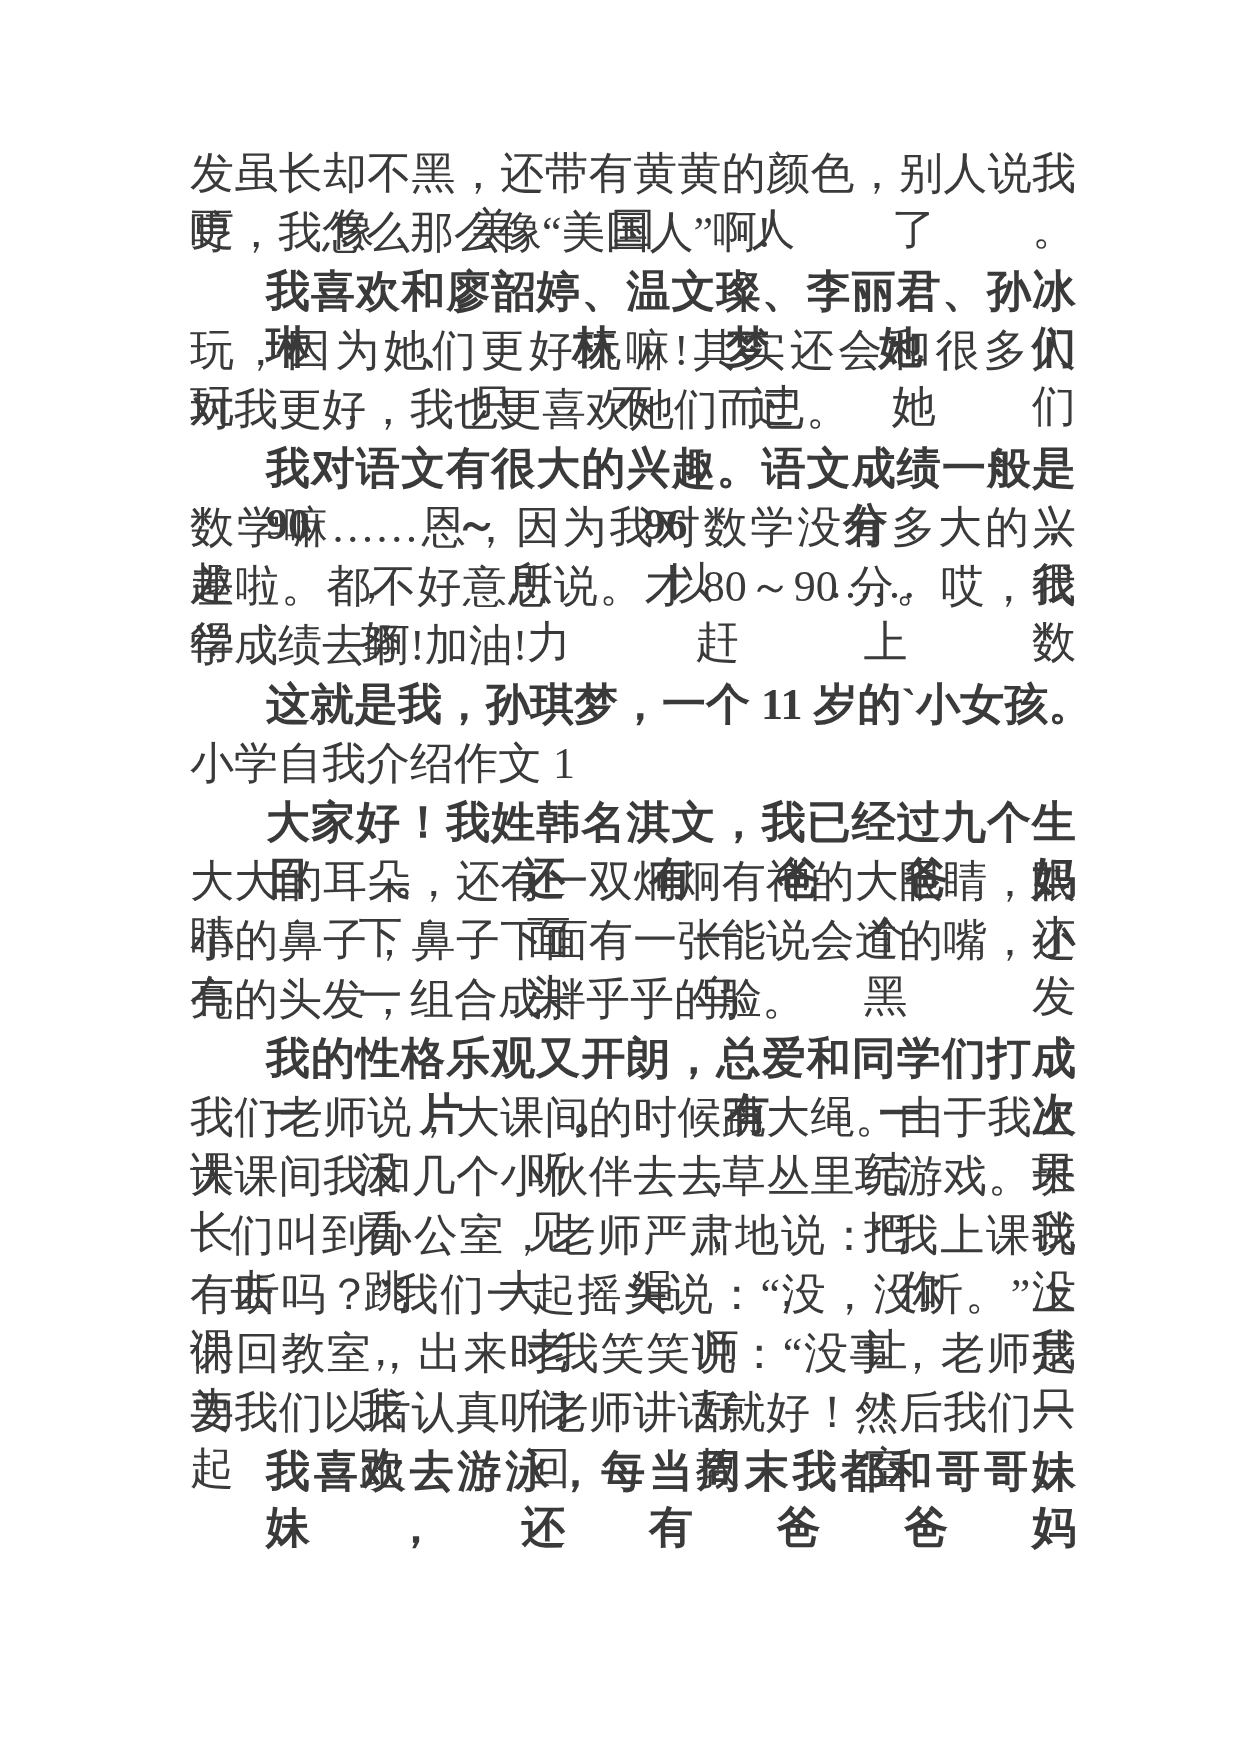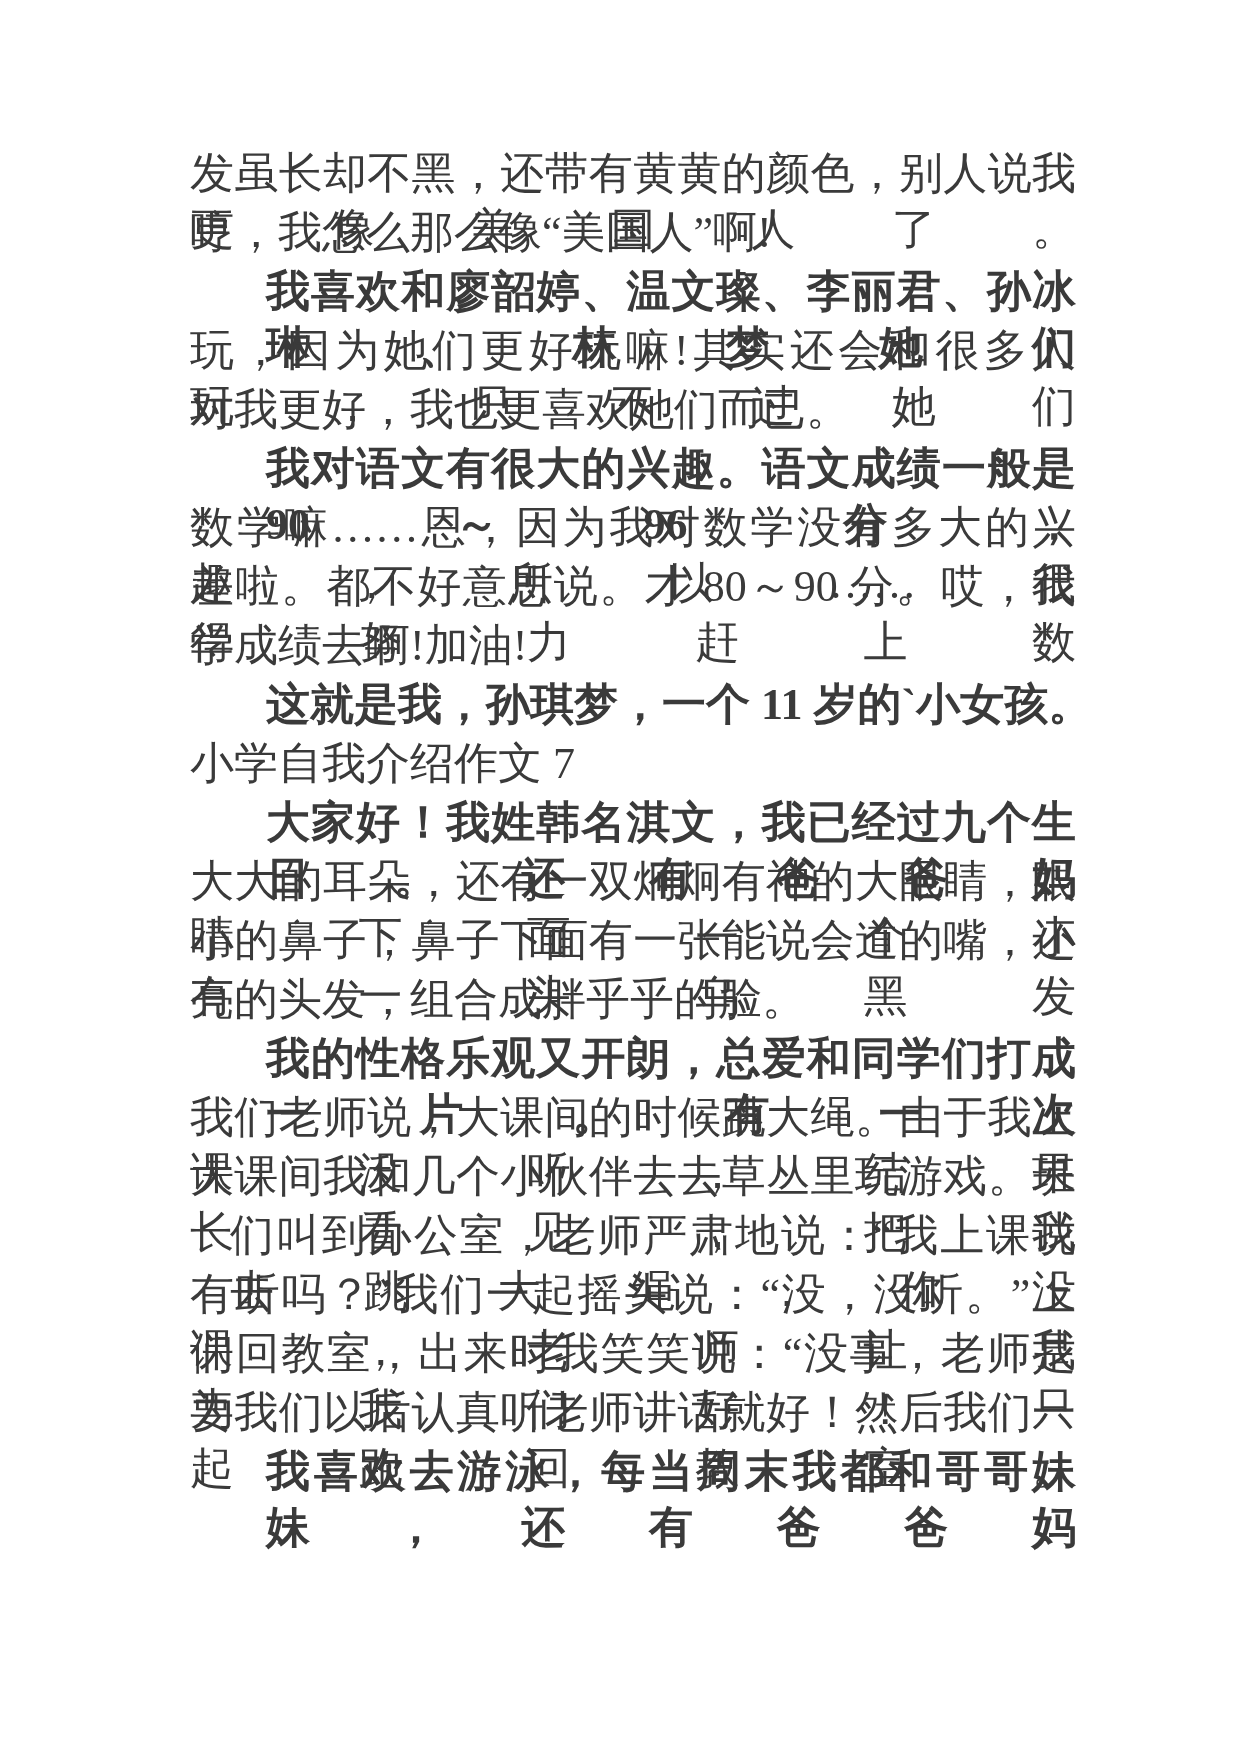--- a/index.html
+++ b/index.html
@@ -55,21 +55,21 @@
       <div class="line just" style="color: rgb(58, 58, 58);">发虽长却不黑，还带有黄黄的颜色，别人说我更像美国人了。</div>
       <div class="line" style="color: rgb(58, 58, 58);">哼，我怎么那么像“美国人”啊!</div>
       <div class="line indent just" style="color: rgb(58, 58, 58);">我喜欢和廖韶婷、温文璨、李丽君、孙冰琳、林梦她们</div>
       <div class="line just" style="color: rgb(58, 58, 58);">玩，因为她们更好玩嘛!其实还会和很多人玩，只不过她们</div>
       <div class="line" style="color: rgb(58, 58, 58);">对我更好，我也更喜欢她们而已。</div>
       <div class="line indent just" style="color: rgb(58, 58, 58);">我对语文有很大的兴趣。语文成绩一般是 90～96 分，</div>
       <div class="line just" style="color: rgb(58, 58, 58);">数学嘛……恩，因为我对数学没有多大的兴趣，所以……很</div>
       <div class="line just" style="color: rgb(58, 58, 58);">差啦。都不好意思说。才 80～90 分。哎，我得努力赶上数</div>
       <div class="line" style="color: rgb(58, 58, 58);">学成绩去啊!加油!</div>
       <div class="line indent" style="color: rgb(58, 58, 58);">这就是我，孙琪梦，一个 11 岁的`小女孩。</div>
-      <div class="line" style="color: rgb(58, 58, 58);">小学自我介绍作文 7</div>
+      <div class="line" style="color: rgb(58, 58, 58);">小学自我介绍作文 1</div>
       <div class="line indent just" style="color: rgb(58, 58, 58);">大家好！我姓韩名淇文，我已经过九个生日。还有爸爸妈</div>
       <div class="line just" style="color: rgb(58, 58, 58);">大大的耳朵，还有一双炯炯有神的大眼睛，眼睛下面一个小</div>
       <div class="line just" style="color: rgb(58, 58, 58);">小的鼻子，鼻子下面有一张能说会道的嘴，还有一头乌黑发</div>
       <div class="line" style="color: rgb(58, 58, 58);">亮的头发，组合成胖乎乎的脸。</div>
       <div class="line indent just" style="color: rgb(58, 58, 58);">我的性格乐观又开朗，总爱和同学们打成一片。有一次</div>
       <div class="line just" style="color: rgb(58, 58, 58);">我们老师说，大课间的时候跳大绳。由于我上课没听，结果</div>
       <div class="line just" style="color: rgb(58, 58, 58);">大课间我和几个小伙伴去去草丛里玩游戏。班长看见，把我</div>
       <div class="line just" style="color: rgb(58, 58, 58); margin-left: 40px;">们叫到办公室，老师严肃地说：“我上课说去跳大绳，你没</div>
       <div class="line just" style="color: rgb(58, 58, 58);">有听吗？”我们一起摇头说：“没，没听。”上课，老师让我</div>
       <div class="line just" style="color: rgb(58, 58, 58);">们回教室，出来时我笑笑说：“没事，老师是为我们好！只</div>

